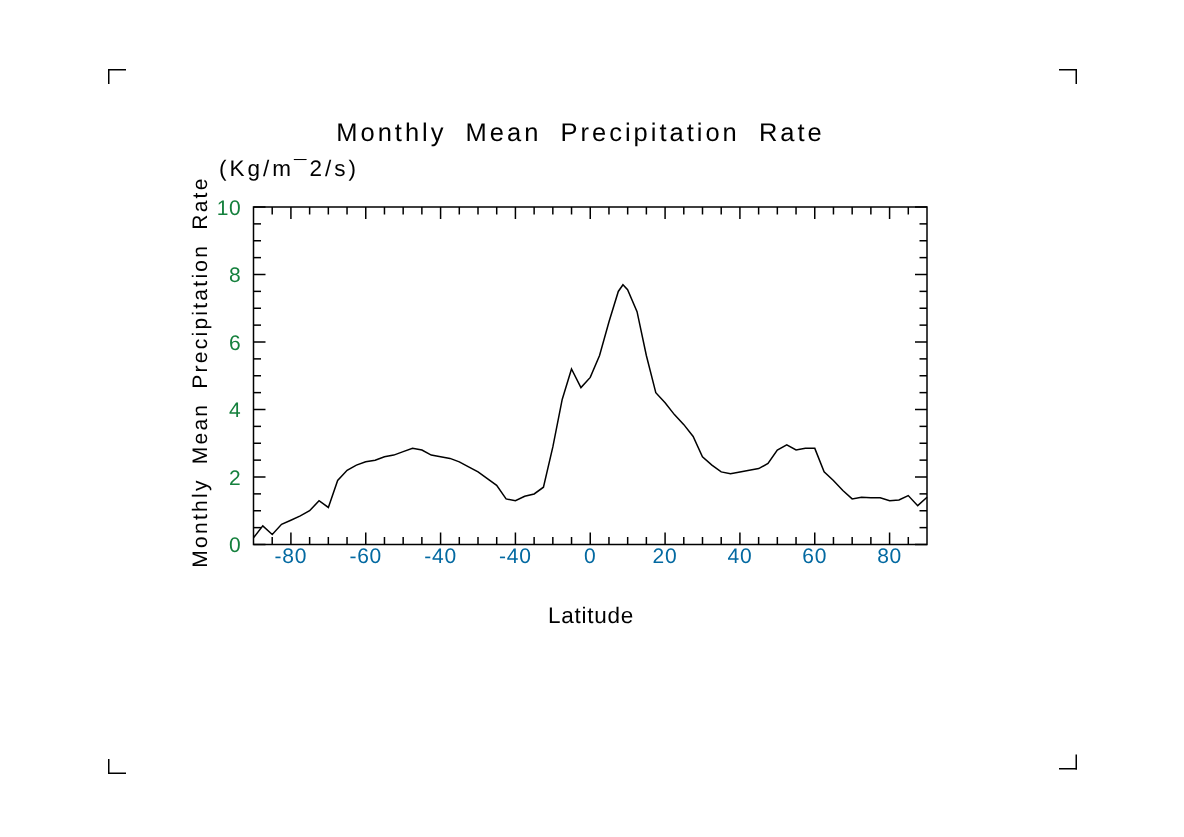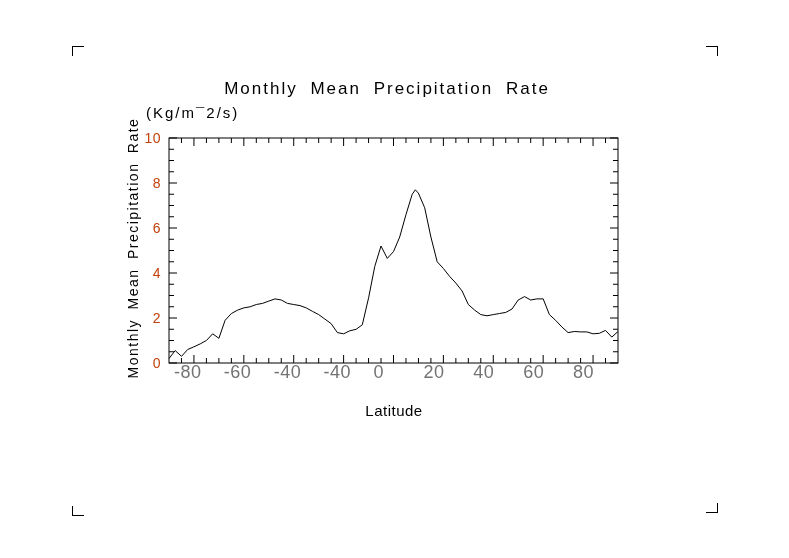--- a/index.html
+++ b/index.html
@@ -30,24 +30,24 @@
             font-size: 14px; letter-spacing: 1.5px; word-spacing: 4px;
             transform: rotate(-90deg); transform-origin: center; }
 
   .yunits { left: 98px;  top: 372px; font-size: 13px; letter-spacing: 1px; }
   .xunits { left: 500px; top: 381px; width: 143px; text-align: right;
             font-size: 13px; letter-spacing: 0.5px; }
   .xlab   { left: 344px; top: 402px; width: 100px; text-align: center;
             font-size: 15px; letter-spacing: 0.5px; }
   .annot  { left: 488px; top: 475px; font-size: 12px; letter-spacing: 0.5px; }
 
-  .x-tick { position: absolute; width: 40px; top: 362px;
-            font-size: 18px; letter-spacing: 0.5px; color: #737373; }
+  .x-tick { position: absolute; width: 40px; text-align: center; top: 362px;
+            font-size: 14px; letter-spacing: 0.5px; color: #0369a1; }
   .y-tick { position: absolute; width: 44px; text-align: right; left: 117px;
-            font-size: 14px; letter-spacing: 0.5px; color: #c2410c; }
+            font-size: 14px; letter-spacing: 0.5px; color: #15803d; }
 
   svg { position: absolute; left: 0; top: 0; }
 </style>
 </head>
 <body>
 
 <div class="canvas">
 
   <div class="crop-mark tl"></div>
   <div class="crop-mark tr"></div>

